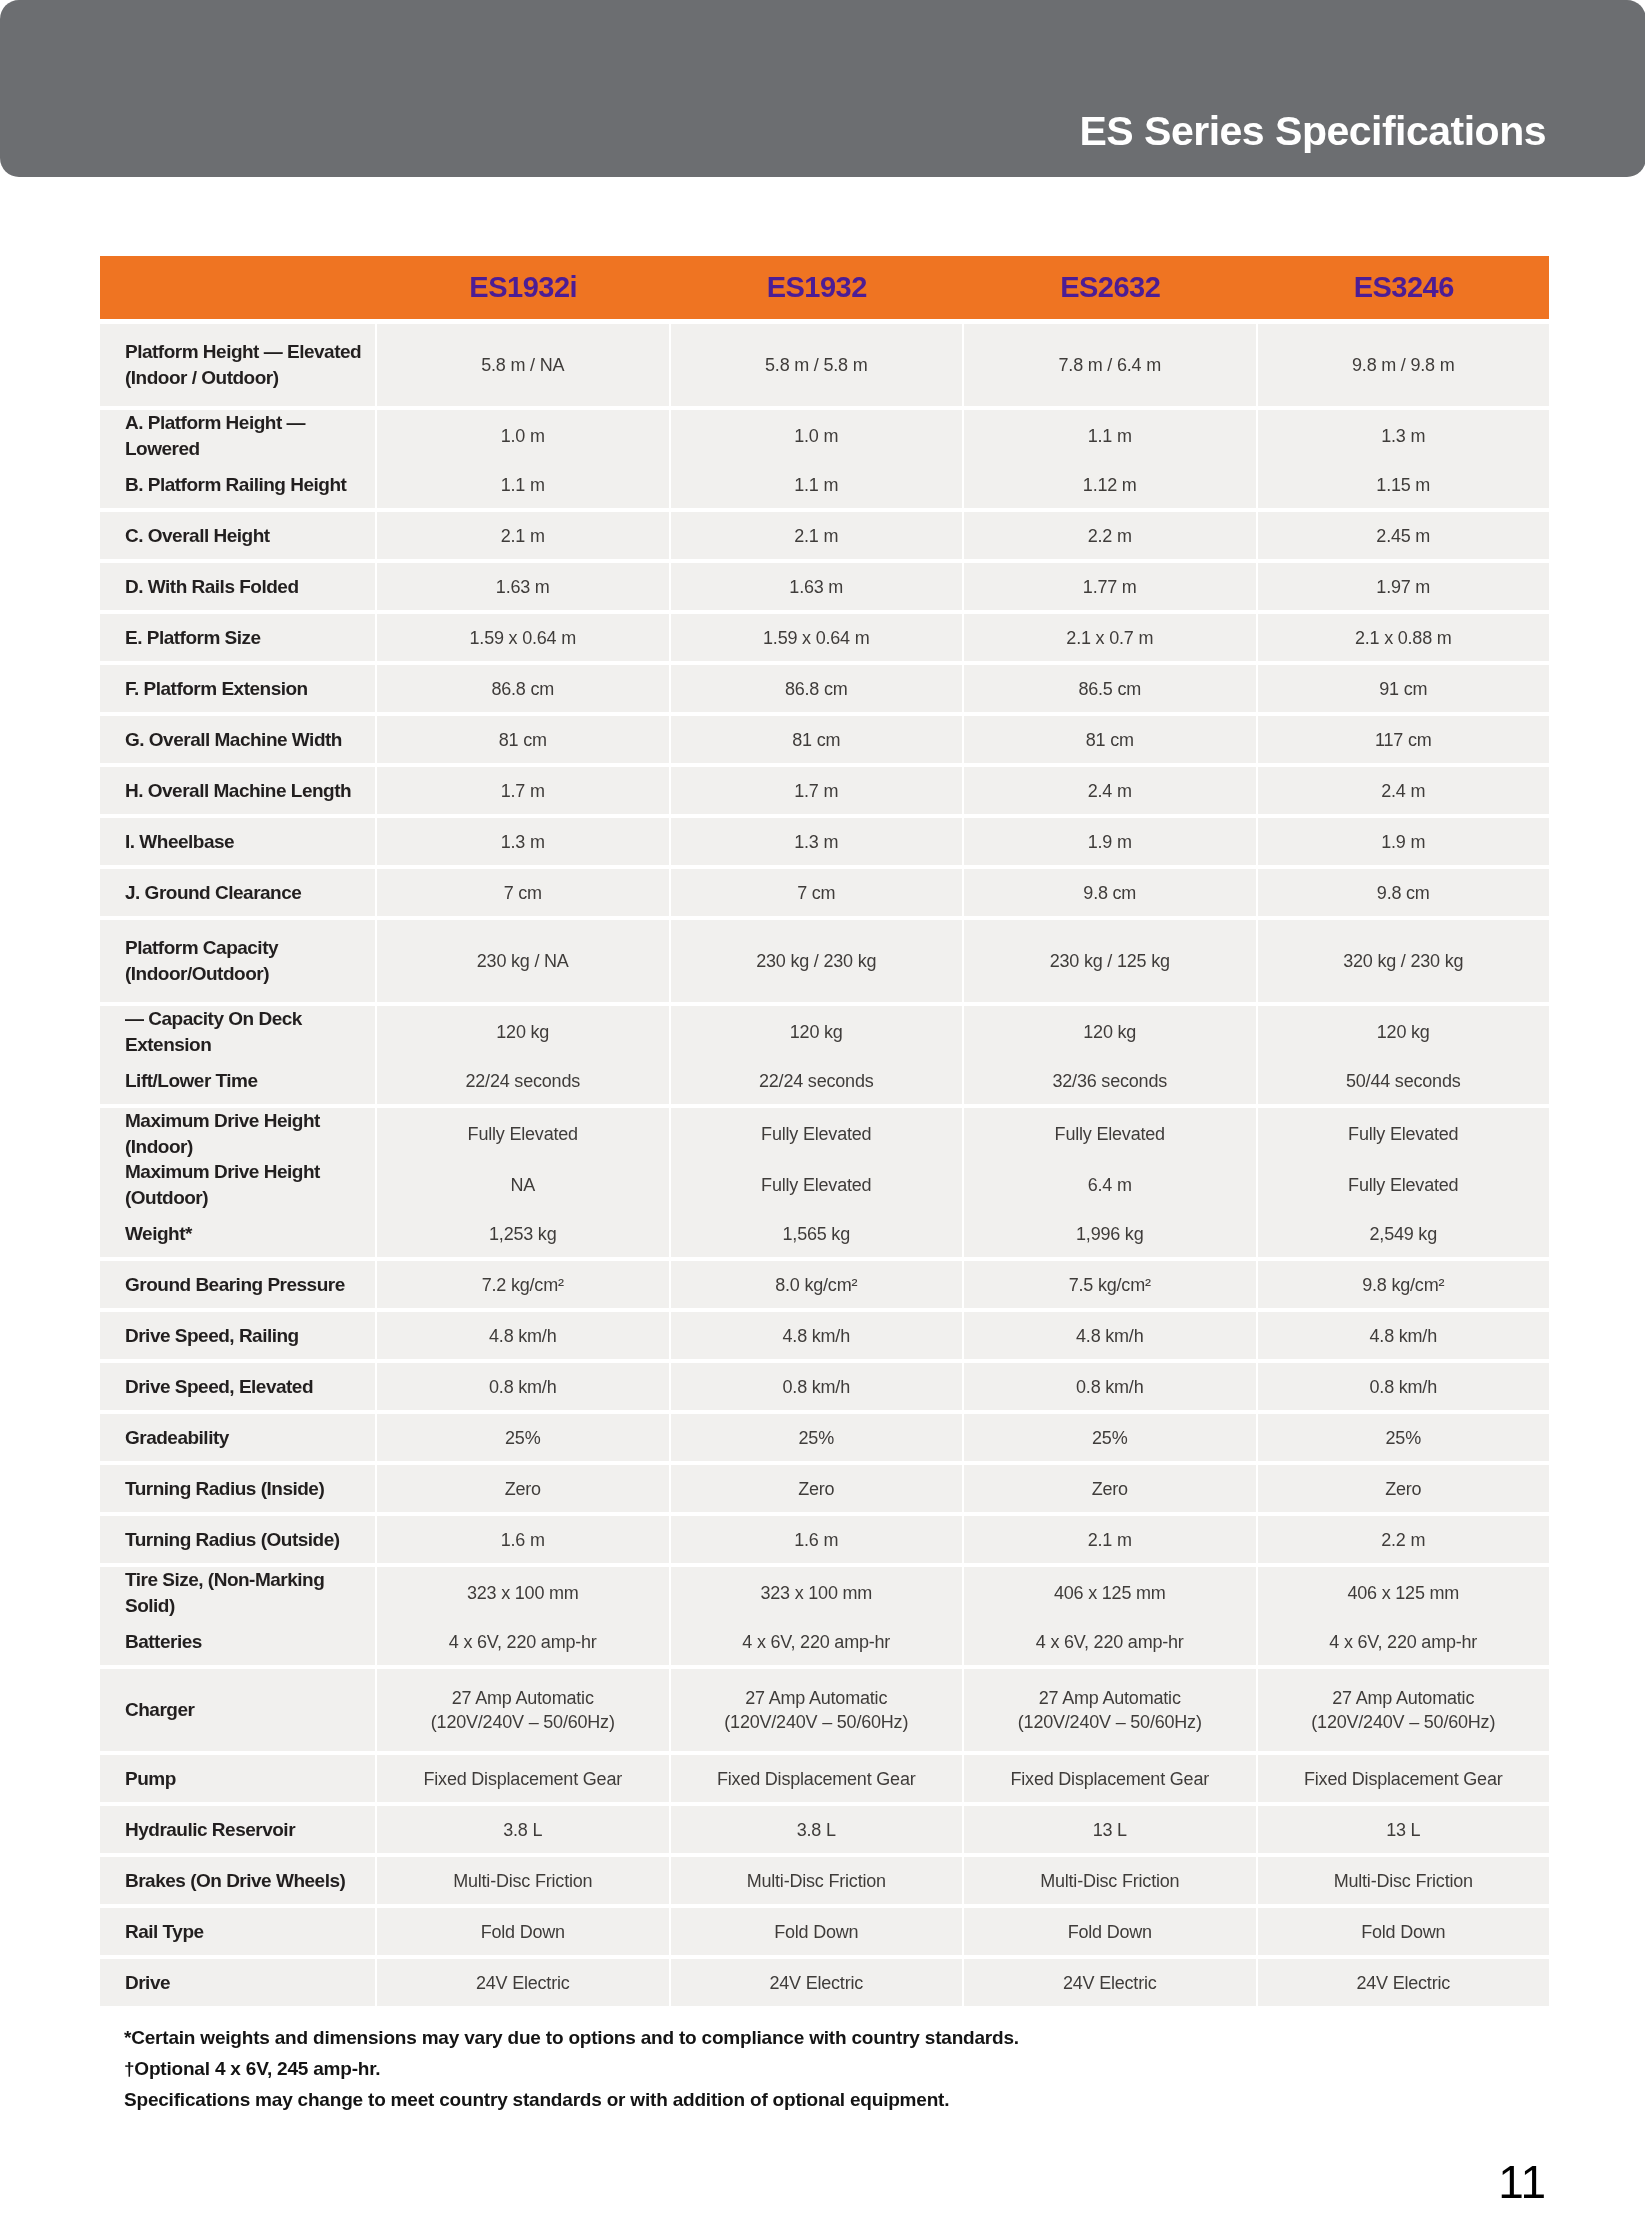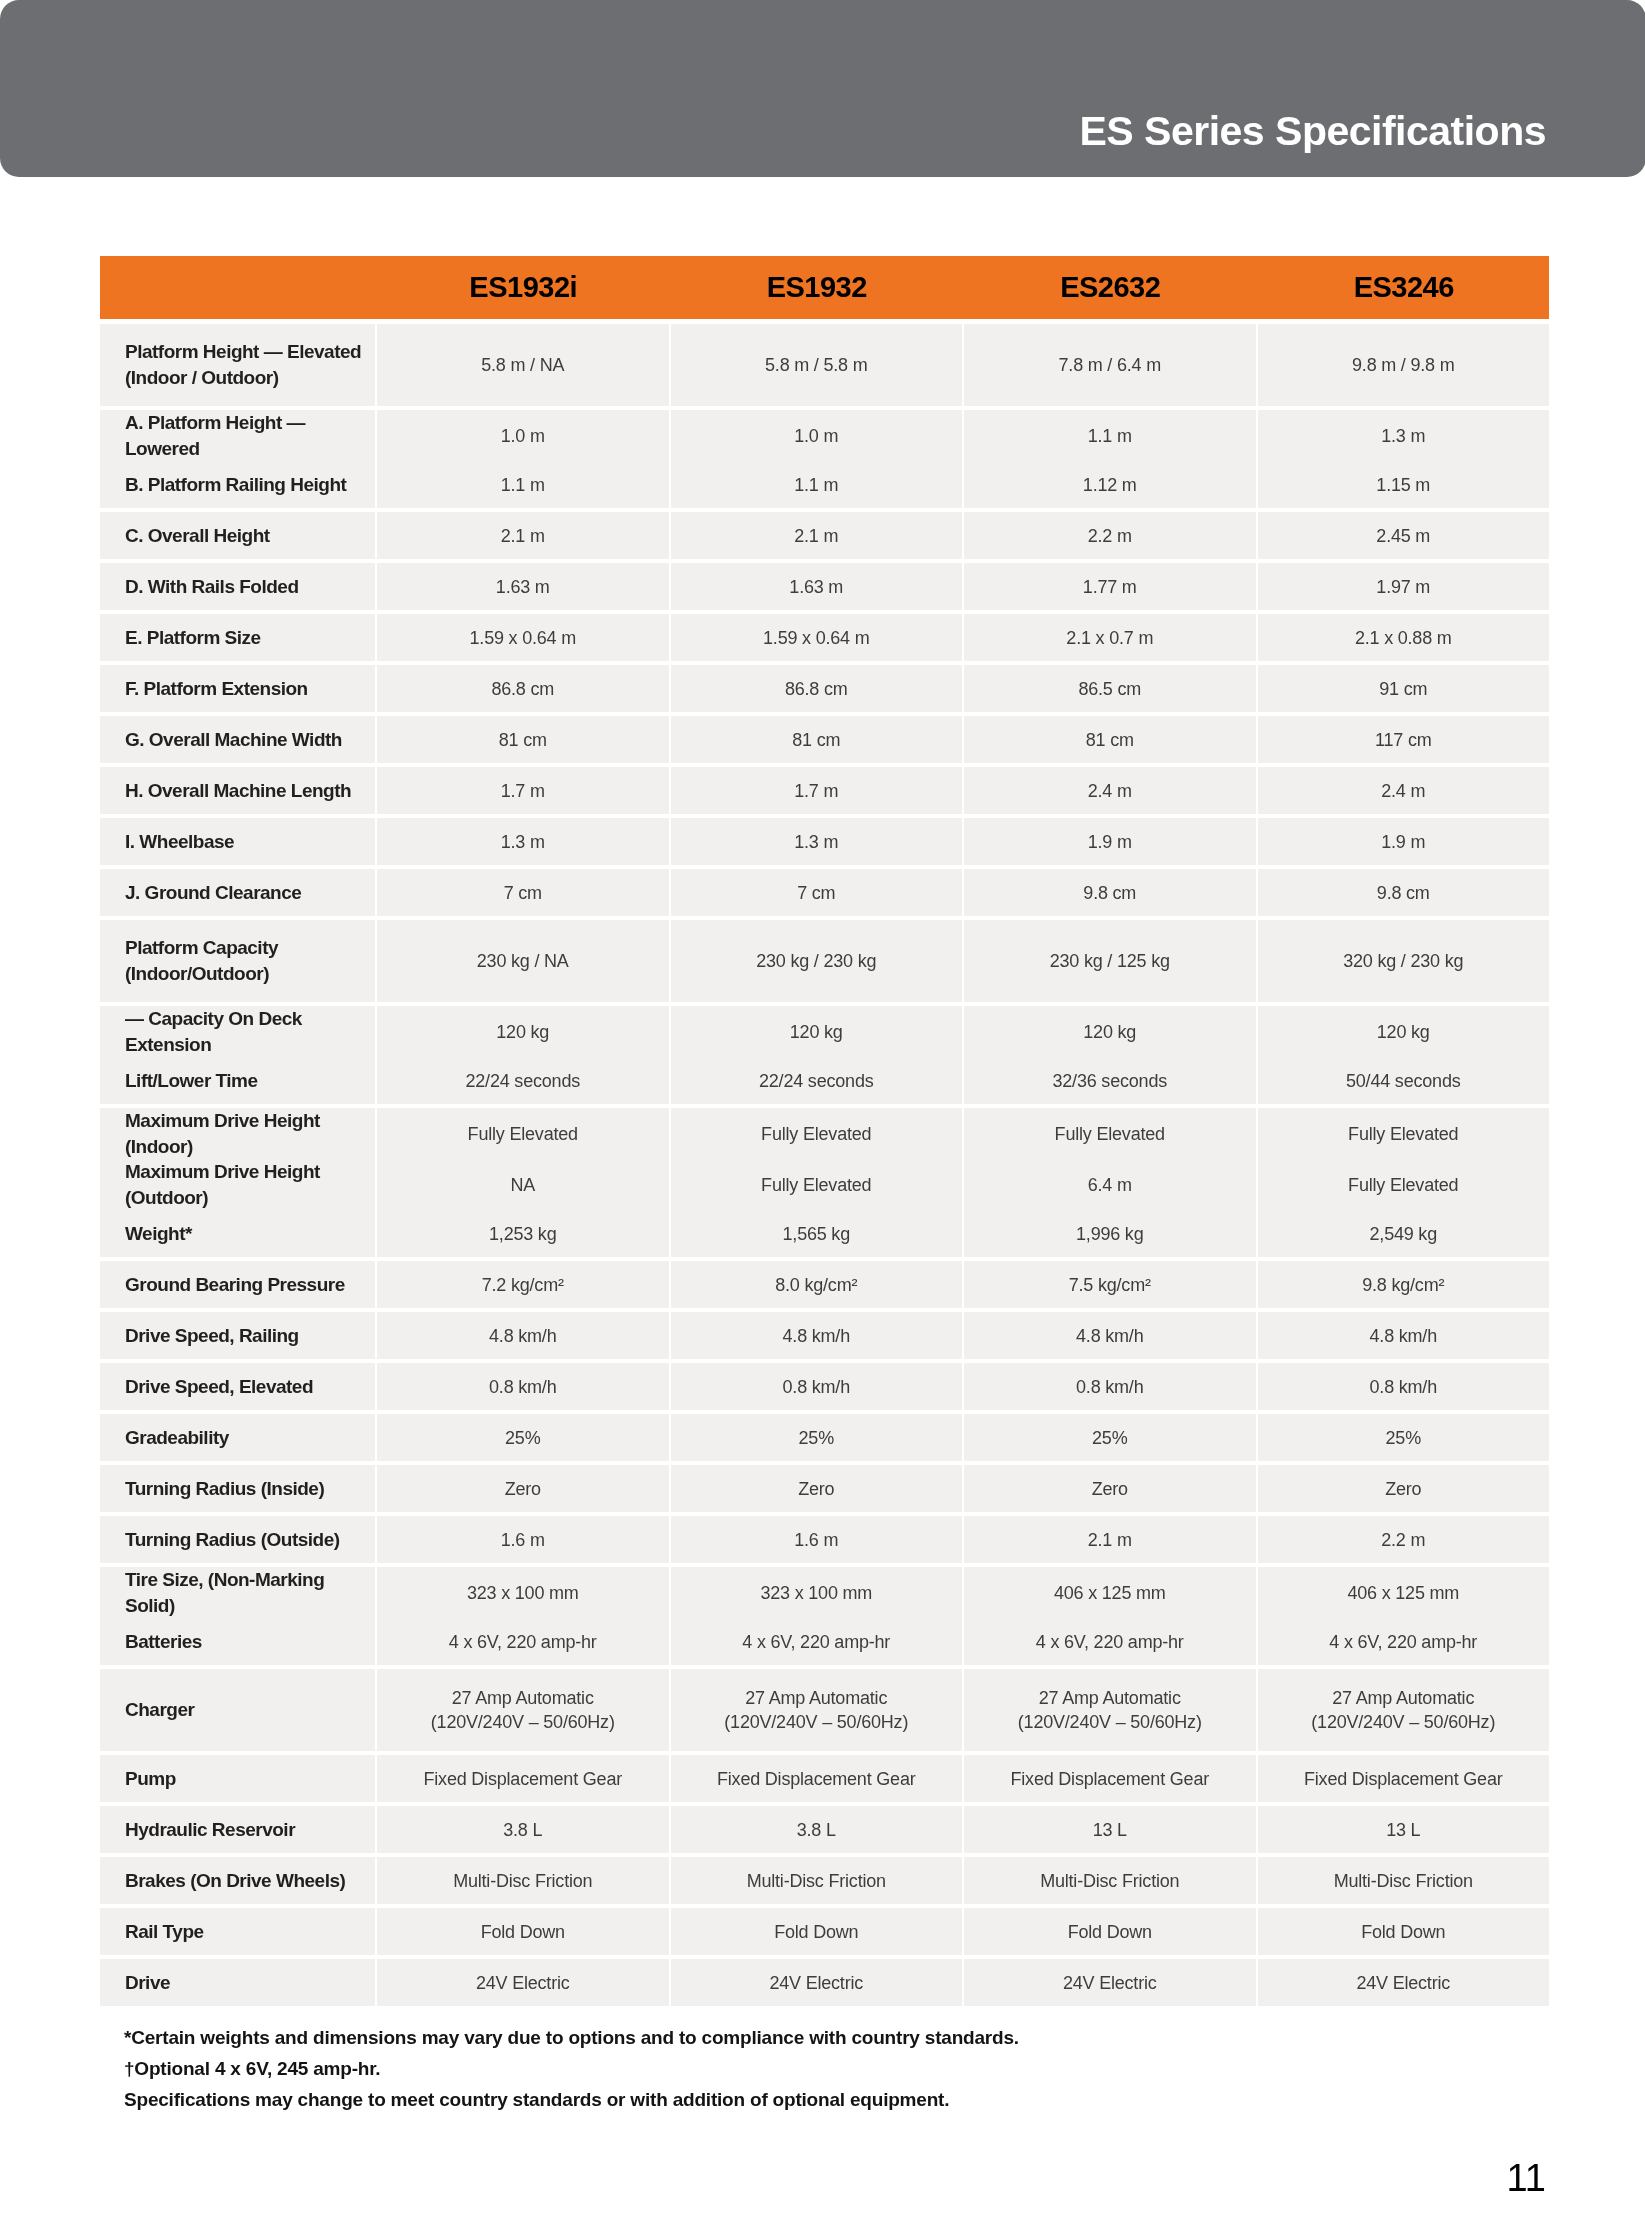--- a/index.html
+++ b/index.html
@@ -40,21 +40,21 @@
     height: 63px;
     background: var(--accent-orange, #ef7422);
     display: grid;
     grid-template-columns: 275px repeat(4, 1fr);
     column-gap: 3px;
     margin-bottom: 5px;
   }
   .hcell {
     grid-column: auto;
     display: flex; align-items: center; justify-content: center;
-    color: #000000;
+    color: #4c1d95;
     font-size: 29px;
     font-weight: 700;
     letter-spacing: -0.5px;
   }
   .hcell:first-child {  }
 
   .trow {
     display: grid;
     grid-template-columns: 275px repeat(4, 1fr);
     column-gap: 2px;
@@ -94,21 +94,21 @@
     letter-spacing: -0.2px;
     color: #141414;
     font-weight: bold;
   }
 
   
   .page-number {
     position: absolute;
     top: 2159px;
     right: 100px;
-    font-size: 38px;
+    font-size: 46px;
     color: #000000;
     line-height: 1;
   }
 </style>
 </head>
 <body>
 
 <div class="banner">
   <div class="banner-title">ES Series Specifications</div>
 </div>

